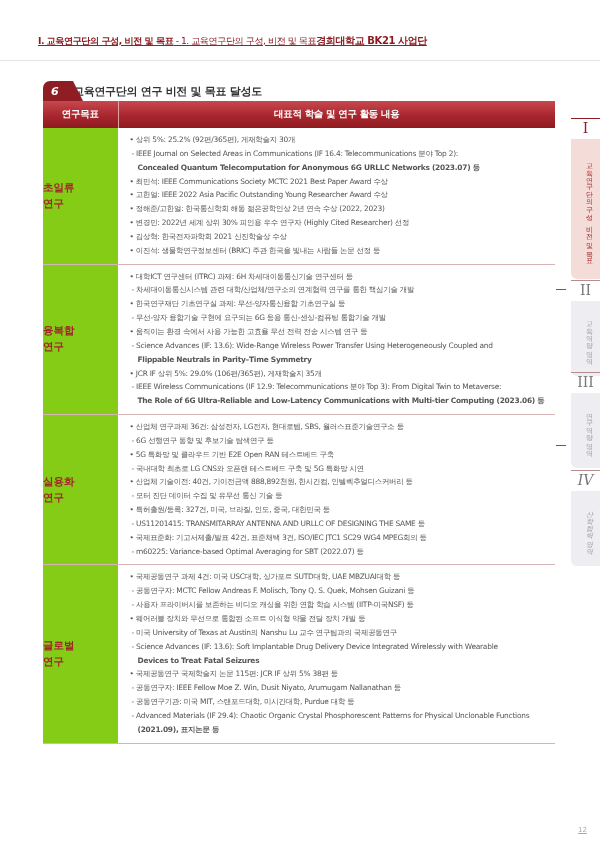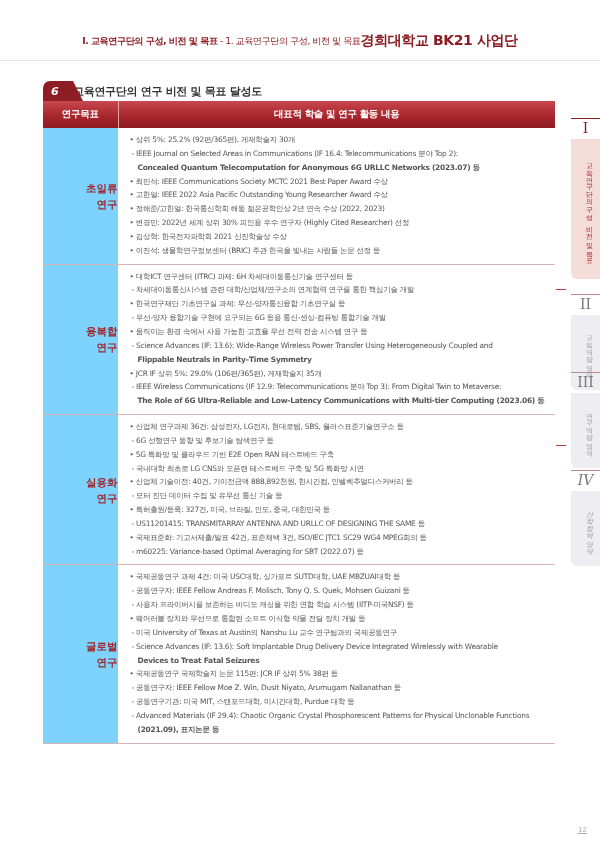--- a/index.html
+++ b/index.html
@@ -1,25 +1,25 @@
 <!DOCTYPE html>
 <html><head>
 <meta charset="utf-8">
 <style>
   * { box-sizing: border-box; margin: 0; padding: 0; }
   html, body { width: 600px; height: 848px; background: #ffffff; overflow: hidden; }
   body { font-family: "DejaVu Sans", "Liberation Sans", sans-serif; color: #444; position: relative; }
 
   .top-header {
     position: absolute; left: 38px; top: 30px; width: 524px; height: 22px;
-    display: flex; justify-content: center; align-items: center;
+    display: flex; justify-content: flex-start; align-items: center; text-decoration: underline;
   }
   .top-header .breadcrumb { font-size: 9.2px; color: #8a1c22; font-weight: bold; letter-spacing: -0.5px; }
   .top-header .breadcrumb .sub { font-weight: normal; }
-  .top-header .org { font-size: 14px; color: #8a1c22; font-weight: bold; letter-spacing: -0.4px; }
+  .top-header .org { font-size: 10px; color: #8a1c22; font-weight: bold; letter-spacing: -0.4px; }
   .header-line { position: absolute; left: 0; top: 60px; width: 600px; height: 1px; background: #e8e2e2; }
 
   .section-title-wrap { position: absolute; left: 43px; top: 81px; height: 20px; display: flex; align-items: center; }
   .section-num {
     width: 30px; height: 20px; background: #8e1d24; color: #fff; font-weight: bold; font-style: italic;
     font-size: 11px; display: flex; align-items: center; padding-left: 8px; position: relative;
     border-top-left-radius: 7px;
   }
   .section-num::after {
     content: ""; position: absolute; right: -10px; top: 0; width: 0; height: 0;
@@ -30,22 +30,22 @@
   table.main {
     position: absolute; left: 43px; top: 101px; width: 512px; border-collapse: collapse;
   }
   table.main th {
     height: 27px; color: #fff; font-size: 9.5px; font-weight: bold; letter-spacing: -0.3px;
     background: linear-gradient(#c8484f, #a8262d 55%, #8e1b21);
   }
   table.main th.col-goal { width: 75px; border-right: 1px solid #e4a2a5; }
   table.main td { vertical-align: middle; border-bottom: 1.5px solid #d7b5b7; }
   td.goal {
-    width: 75px; background: #7dd3fc; text-align: right; color: #a3252b;
-    font-weight: bold; font-size: 10.5px; line-height: 16px; border-right: 1px solid #fff;
+    width: 75px; background: #84cc16; text-align: left; color: #a3252b;
+    font-weight: bold; font-size: 10.5px; line-height: 16px; border-right: 1px solid #fff; font-family: Liberation Mono, monospace;
   }
   td.content { padding: 5px 0 6px 11px; }
   .item { font-size: 7.45px; line-height: 13.85px; color: #555; letter-spacing: -0.25px; white-space: nowrap; }
   .item.sub { padding-left: 2px; }
   .item.cont { padding-left: 8px; font-weight: bold; }
 
   .side-tabs { position: absolute; right: 0; top: 0; width: 32px; height: 848px; }
   .side-tab { position: absolute; left: 3px; width: 29px; }
   .side-tab .roman {
     font-family: "DejaVu Serif", serif; font-size: 14px; text-align: center; height: 19px;
@@ -139,42 +139,42 @@
           <div class="item sub">- m60225: Variance-based Optimal Averaging for SBT (2022.07) 등</div>
         </td>
       </tr>
       <tr>
         <td class="goal">
           <div>글로벌</div>
           <div>연구</div>
         </td>
         <td class="content">
           <div class="item bullet">• 국제공동연구 과제 4건: 미국 USC대학, 싱가포르 SUTD대학, UAE MBZUAI대학 등</div>
-          <div class="item sub">- 공동연구자: IEEE Fellow Andreas F. Molisch, Tony Q. S. Quek, Mohsen Guizani 등</div>
+          <div class="item sub">- 공동연구자: MCTC Fellow Andreas F. Molisch, Tony Q. S. Quek, Mohsen Guizani 등</div>
           <div class="item sub">- 사용자 프라이버시를 보존하는 비디오 캐싱을 위한 연합 학습 시스템 (IITP-미국NSF) 등</div>
           <div class="item bullet">• 웨어러블 장치와 무선으로 통합된 소프트 이식형 약물 전달 장치 개발 등</div>
           <div class="item sub">- 미국 University of Texas at Austin의 Nanshu Lu 교수 연구팀과의 국제공동연구</div>
           <div class="item sub">- Science Advances (IF: 13.6): Soft Implantable Drug Delivery Device Integrated Wirelessly with Wearable</div>
           <div class="item cont">Devices to Treat Fatal Seizures</div>
           <div class="item bullet">• 국제공동연구 국제학술지 논문 115편: JCR IF 상위 5% 38편 등</div>
           <div class="item sub">- 공동연구자: IEEE Fellow Moe Z. Win, Dusit Niyato, Arumugam Nallanathan 등</div>
           <div class="item sub">- 공동연구기관: 미국 MIT, 스탠포드대학, 미시간대학, Purdue 대학 등</div>
           <div class="item sub">- Advanced Materials (IF 29.4): Chaotic Organic Crystal Phosphorescent Patterns for Physical Unclonable Functions</div>
           <div class="item cont">(2021.09), 표지논문 등</div>
         </td>
       </tr>
     </tbody>
 </table>
 
 <div class="side-tabs" id="side-tabs">
     <div class="side-tab active" style="top: 118px;">
       <div class="roman">I</div>
       <div class="label" style="height: 140px;">교육연구단의 구성, 비전 및 목표</div>
     </div>
-    <div class="side-tab" style="top: 294px;">
+    <div class="side-tab" style="top: 280px;">
       <div class="roman">II</div>
       <div class="label" style="height: 75px;">교육역량 영역</div>
     </div>
     <div class="side-tab" style="top: 372px;">
       <div class="roman">III</div>
       <div class="label" style="height: 75px;">연구역량 영역</div>
     </div>
     <div class="side-tab" style="top: 470px; font-style: italic;">
       <div class="roman">IV</div>
       <div class="label" style="height: 75px;">산학협력 영역</div>

